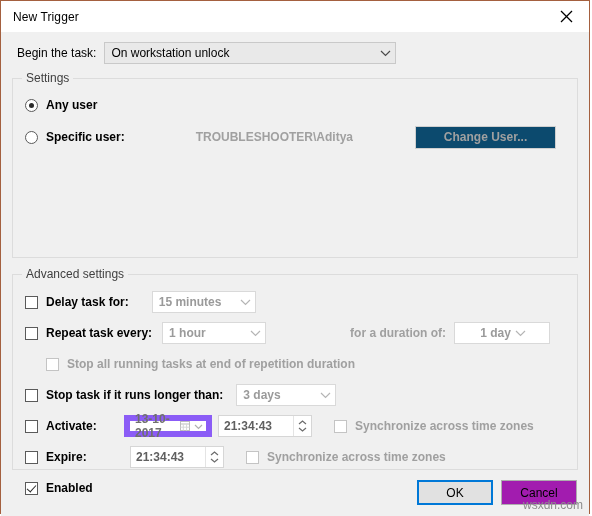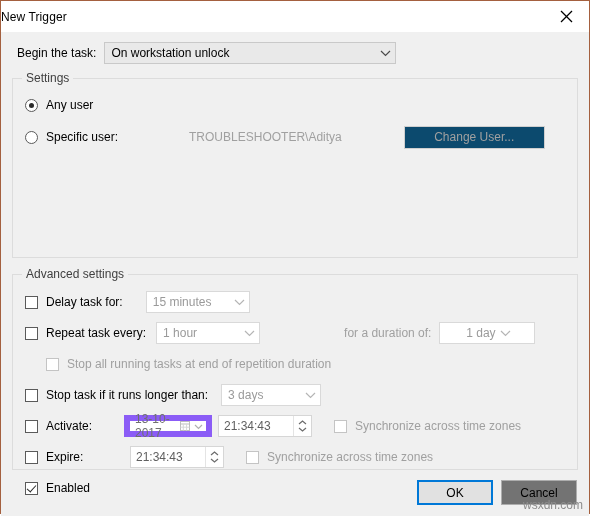--- a/index.html
+++ b/index.html
@@ -27,20 +27,21 @@
     flex-direction: column;
   }
   
   .titlebar {
     height: 31px;
     min-height: 31px;
     background: #ffffff;
     display: flex;
     align-items: center;
     justify-content: space-between;
+    padding-left: 12px;
   }
   .titlebar-text {
     font-size: 12px;
     color: #000000;
     letter-spacing: .1px;
   }
   .close-btn {
     width: 45px;
     height: 31px;
     display: flex;
@@ -100,21 +101,21 @@
     position: absolute;
     top: -8px;
     left: 9px;
     background: #f0f0f0;
     padding: 0 4px;
     font-size: 12px;
     color: #404040;
   }
   #settings-group { height: 180px; }
   #advanced-group { height: 196px; margin-top: 16px; }
-  .group-inner { padding: 16px 12px 0 12px; }
+  .group-inner { padding: 16px 12px 0 12px; font-weight: bold; }
 
   
   .radio-row {
     display: flex;
     align-items: center;
     height: 20px;
     margin-bottom: 12px;
   }
   .radio {
     width: 13px; height: 13px;
@@ -205,21 +206,21 @@
     justify-content: center;
     border-left: 1px solid #e4e4e4;
   }
   .spin svg { display: block; }
 
   
   .btn {
     height: 23px;
     min-width: 75px;
     border: 1px solid #adadad;
-    background: #737373;
+    background: #a21caf;
     font-size: 12px;
     color: #000;
     display: inline-flex;
     align-items: center;
     justify-content: center;
     box-sizing: border-box;
     font-family: "Liberation Sans", sans-serif;
   }
   .btn.disabled { color: #a0a0a0; border-color: #cfcfcf; background: #0c4a6e; }
   .btn.default {

